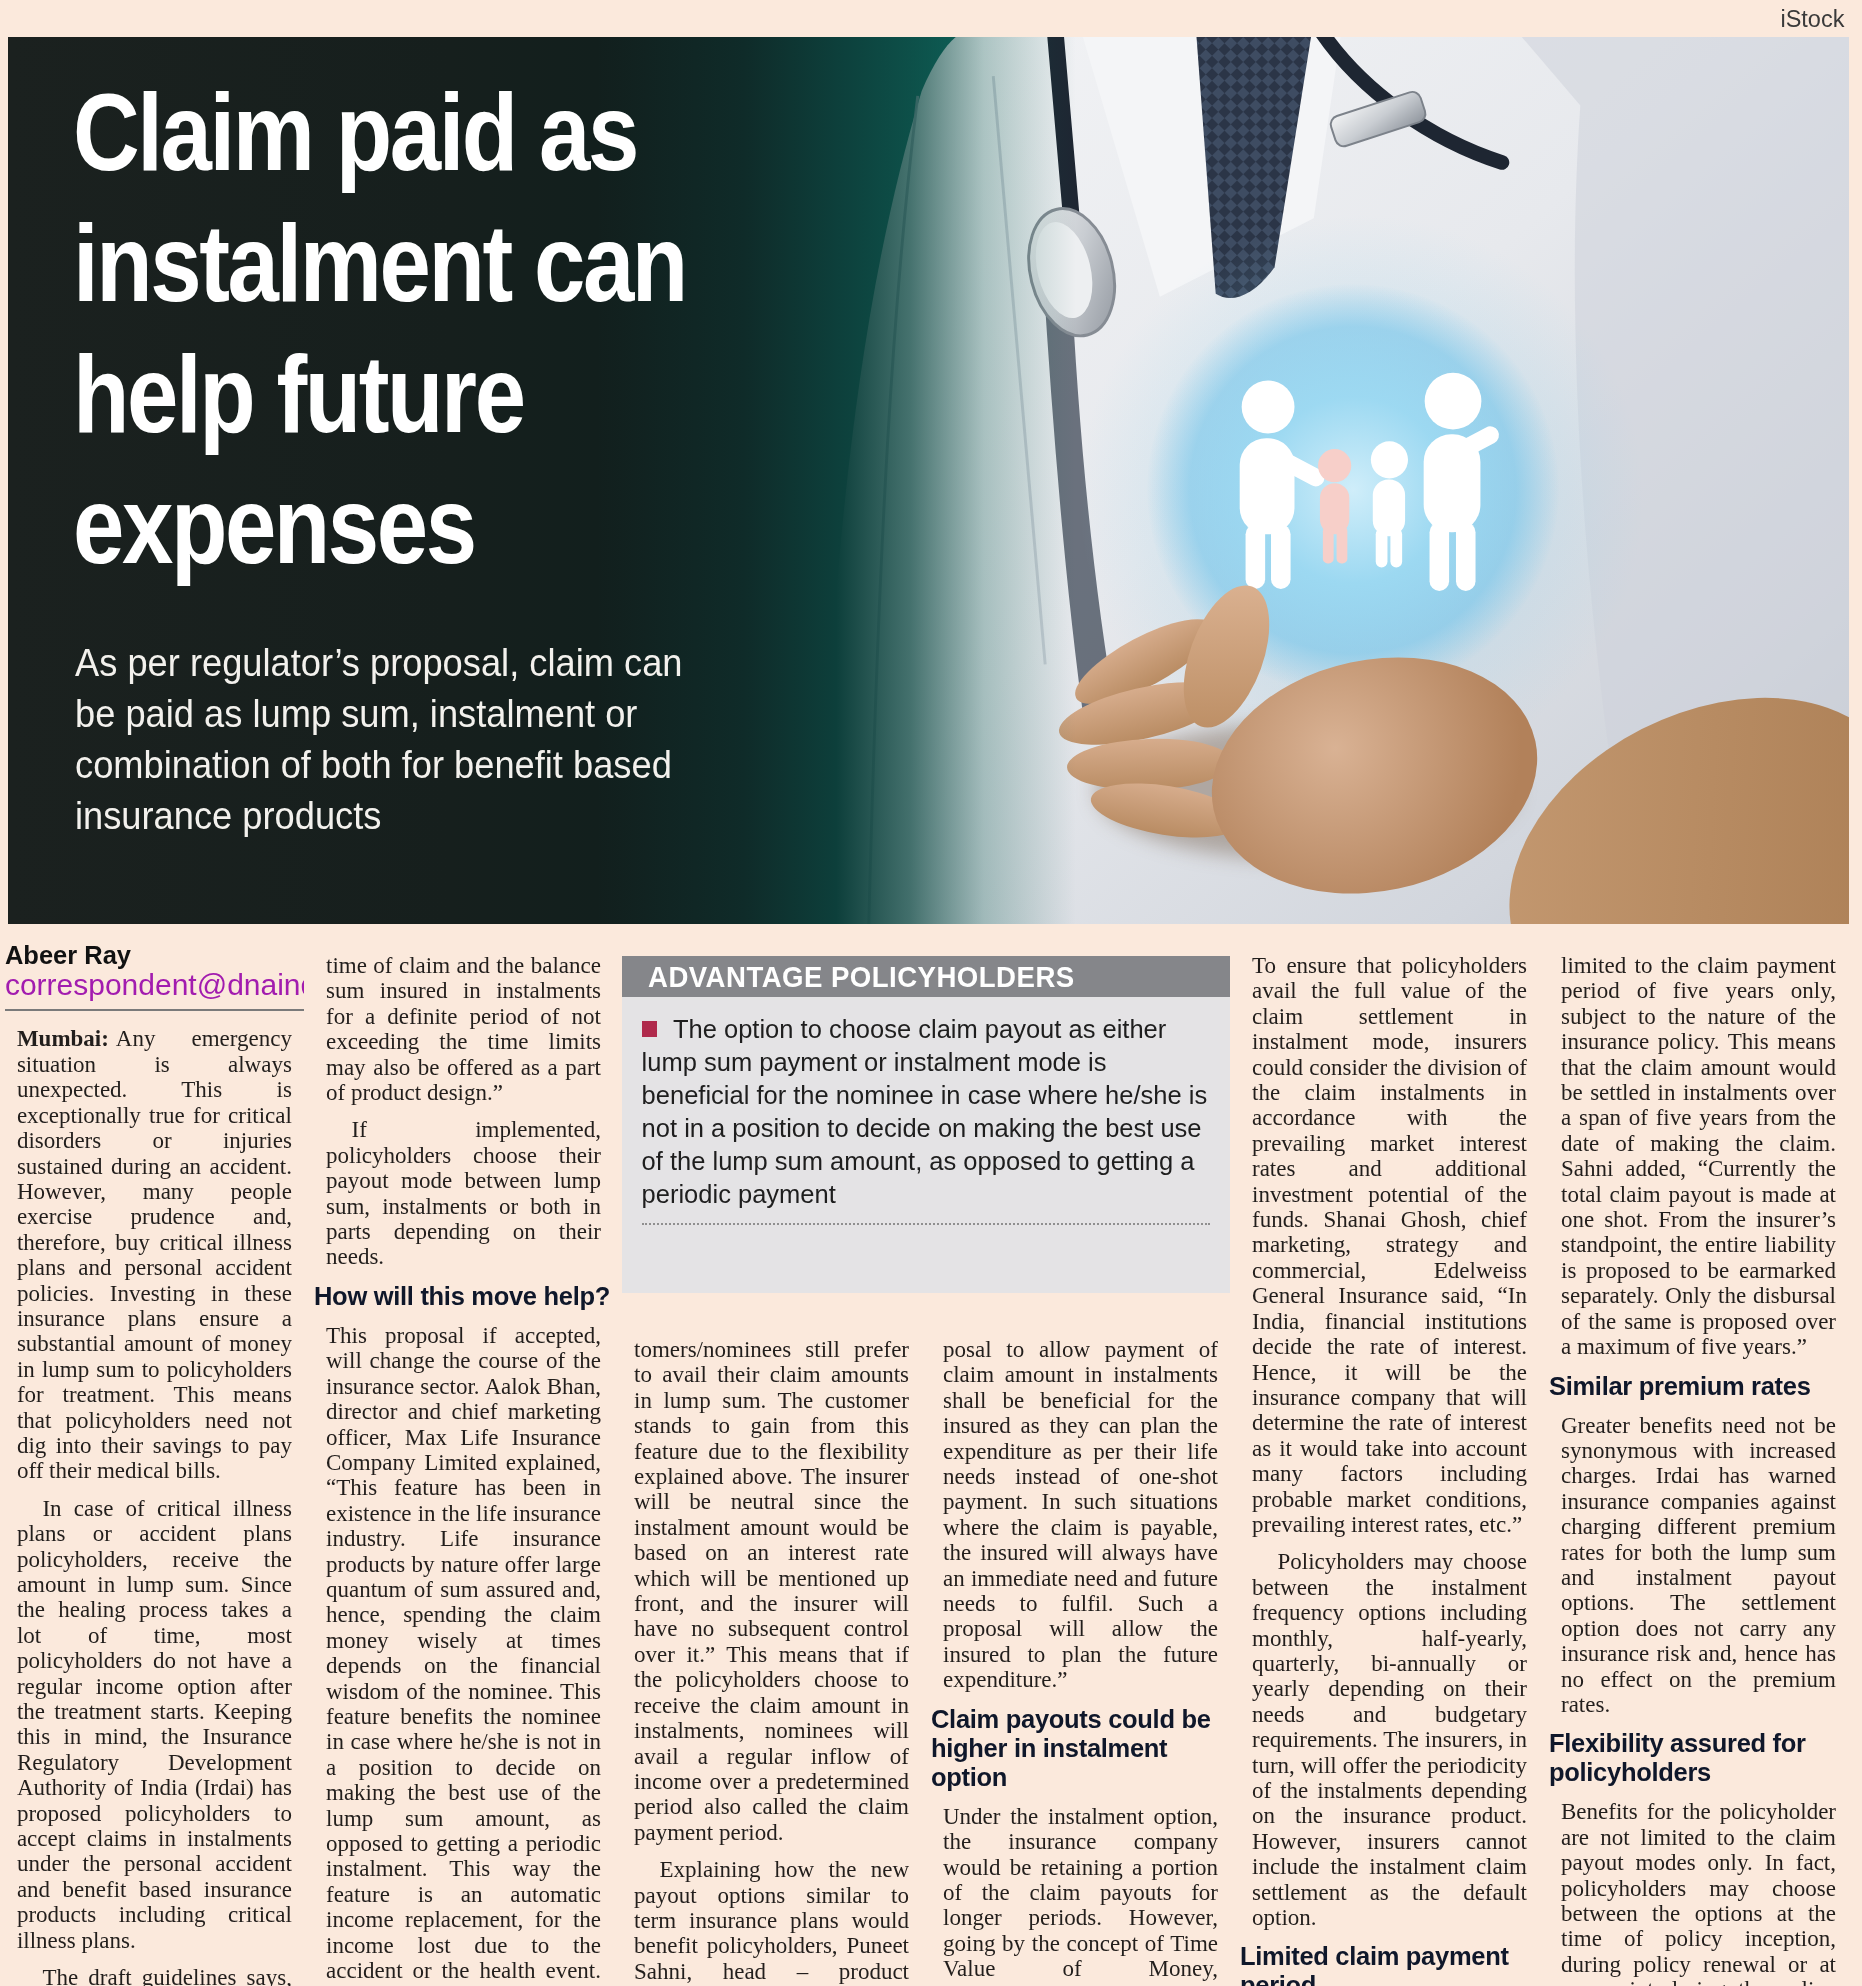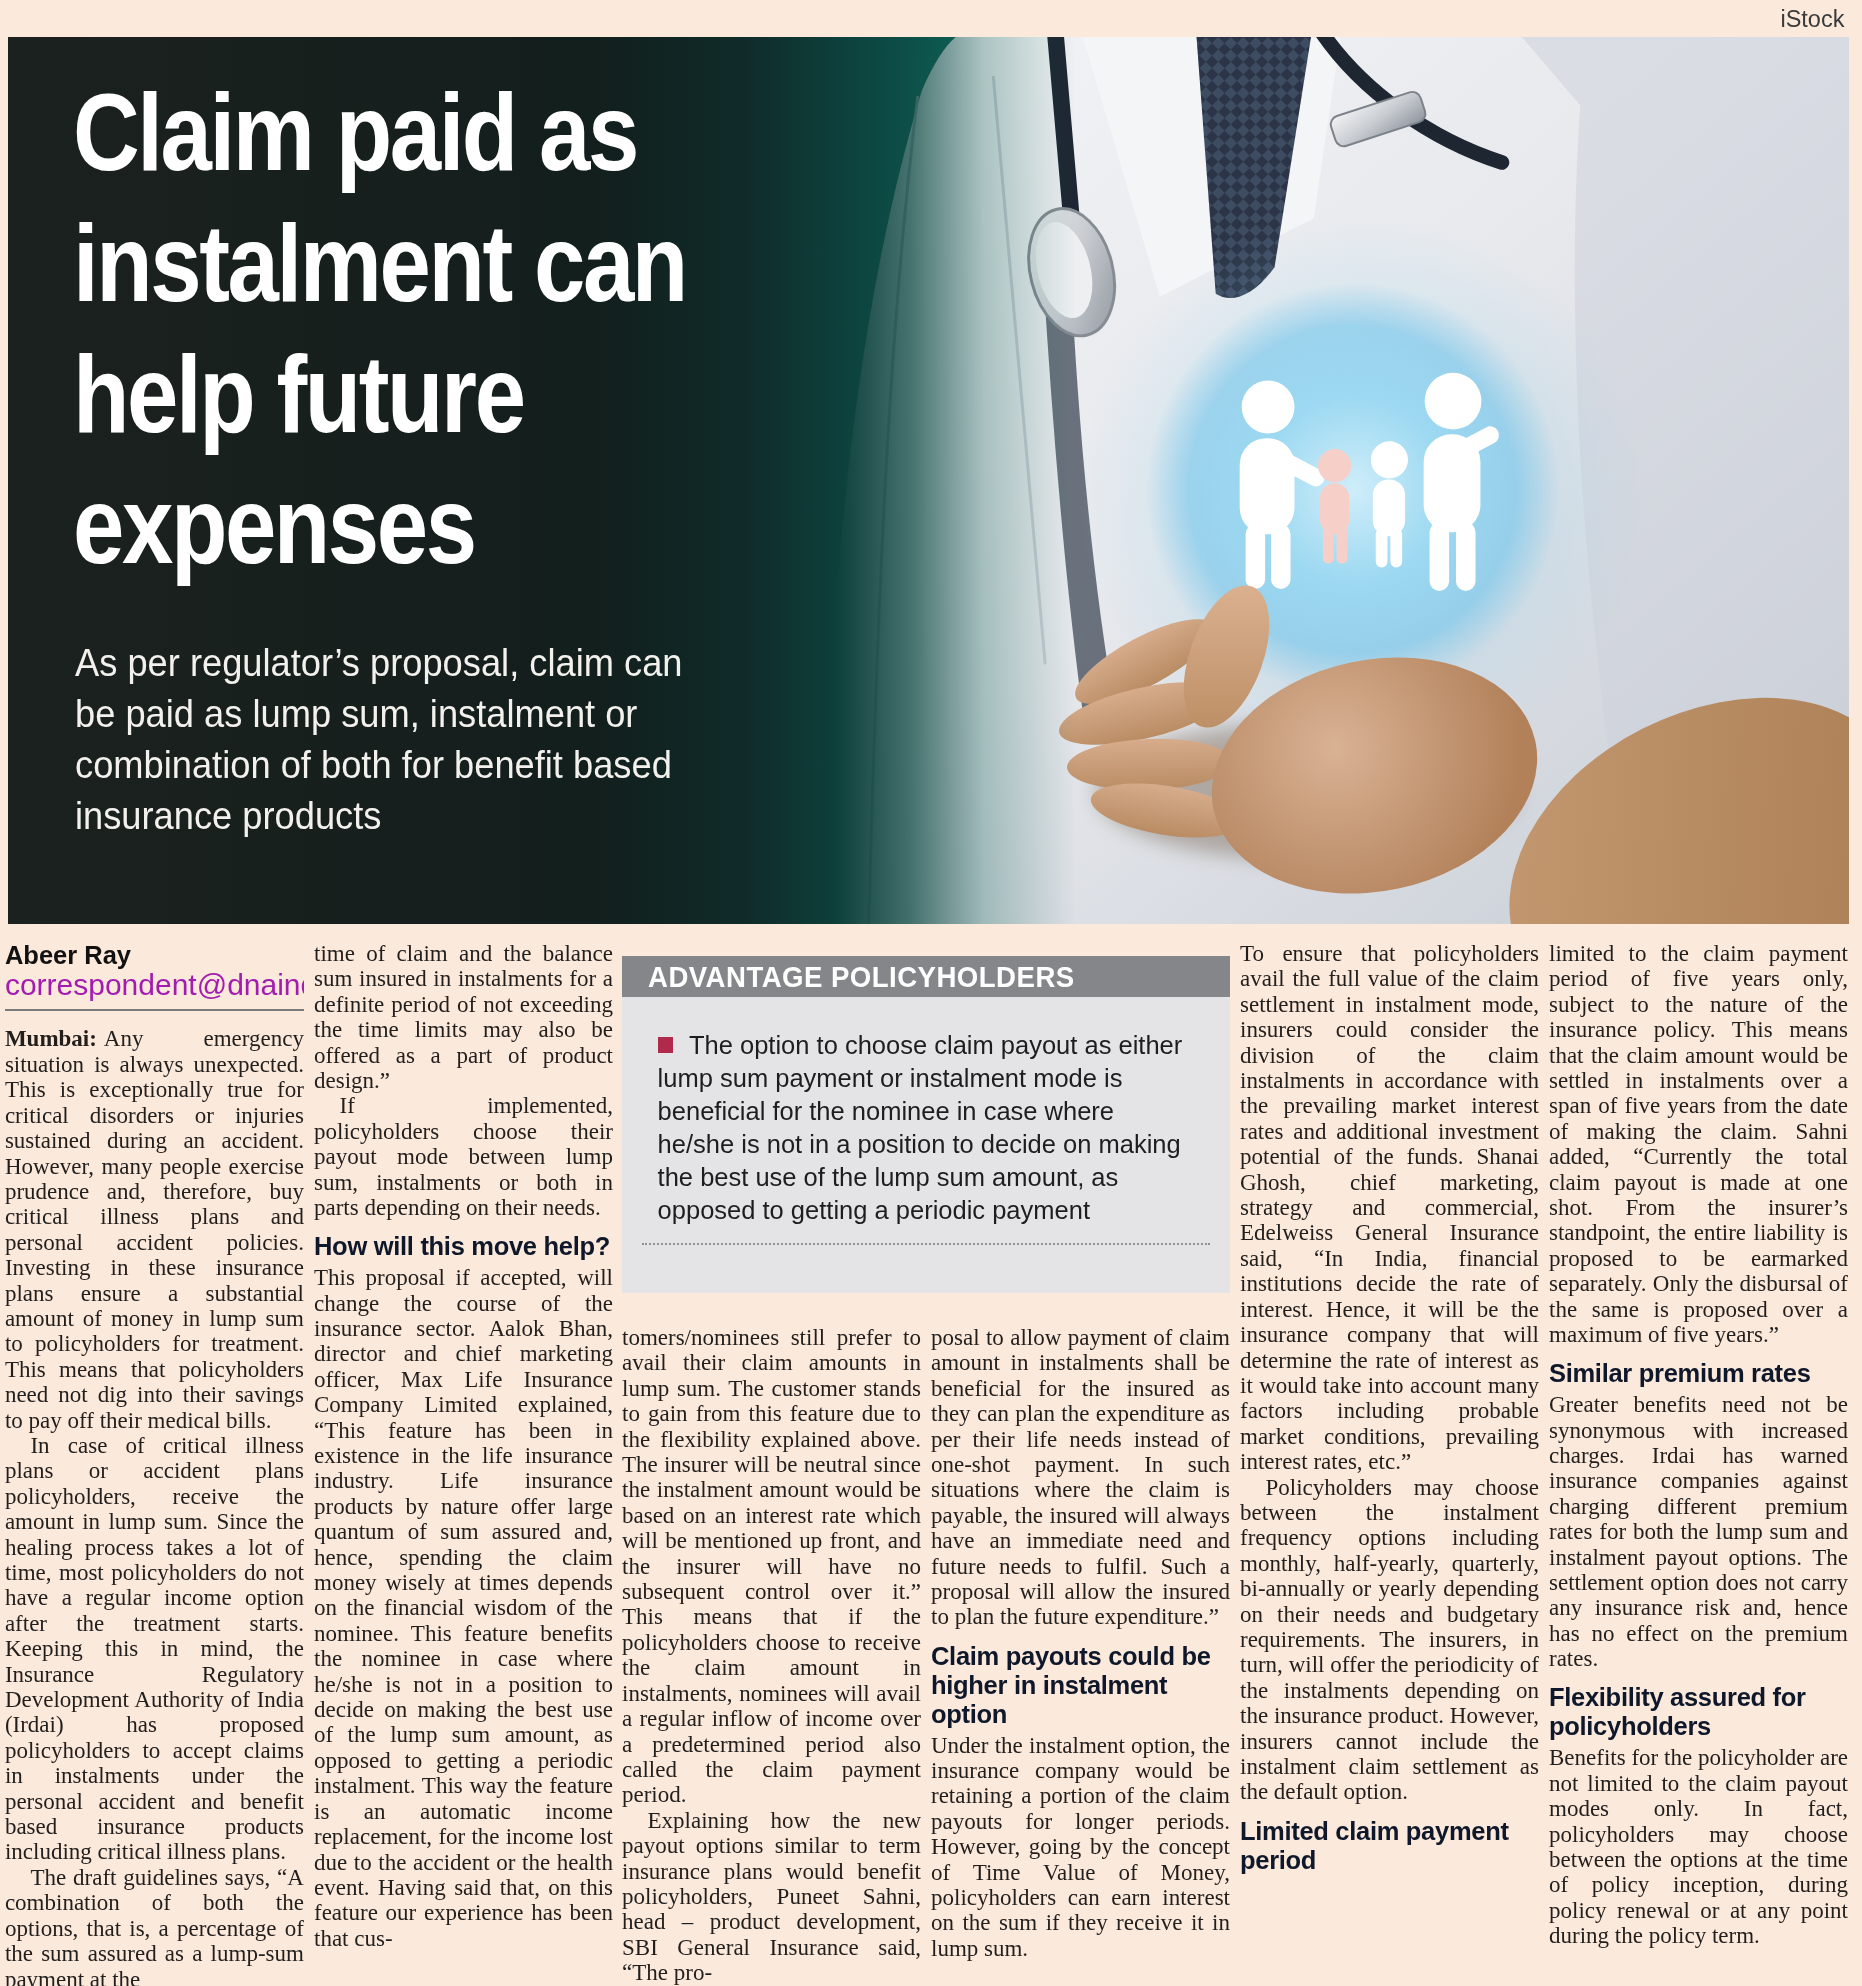--- a/index.html
+++ b/index.html
@@ -33,39 +33,39 @@
         letter-spacing:-2.9px;transform:scaleX(.84);transform-origin:left top;white-space:nowrap;}
   .subtitle{position:absolute;left:67px;top:600px;color:#f3f1ed;
         font-family:"Liberation Sans",sans-serif;font-weight:400;font-size:39px;line-height:51px;
         transform:scaleX(.93);transform-origin:left top;white-space:nowrap;}
 
   
   .col{position:absolute;width:299px;overflow:hidden;color:#221e1c;}
   .col-t{top:941px;height:1046px;}
   .col-b{top:1325px;height:662px;}
   .c1{left:4.9px;} .c2{left:314px;} .c3{left:622px;} .c4{left:931px;} .c5{left:1240px;} .c6{left:1549px;}
-  p.body{margin:0;font-size:23px;line-height:25.4px;text-align:justify;}
+  p.body{margin:12px;font-size:23px;line-height:25.4px;text-align:justify;}
   p.ind{text-indent:25.5px;}
   p.body + p.body{margin-top:0;}
   .lead{font-weight:700;margin-right:6.9px;}
   .subhead{font-family:"Liberation Sans",sans-serif;font-weight:700;font-size:25.5px;line-height:29px;
            color:#0f172a;margin:11.8px 0 3.9px;letter-spacing:-0.3px;}
 
   
   .by-name{font-family:"Liberation Sans",sans-serif;font-weight:700;font-size:25.5px;color:#111;line-height:29px;}
   .by-mail{font-family:Liberation Sans, sans-serif;font-size:30px;color:#a21caf;line-height:29px;}
   .by-rule{border:0;border-top:2.9px solid #7a7a7a;margin:9.8px 0 15.7px;}
 
   
   .advbox{position:absolute;left:622px;top:956px;width:608px;}
   .advbar{background:#85868a;height:41px;line-height:41px;padding-left:25.5px;}
   .advbar span{display:inline-block;color:#fff;font-family:"Liberation Sans",sans-serif;font-weight:700;
            font-size:30px;letter-spacing:0.5px;transform:scaleX(.92);transform-origin:left center;white-space:nowrap;}
   .advbody{background:#e4e3e5;padding:15.7px 19.6px 17.6px;min-height:263px;}
-  .bullet{font-family:"Liberation Sans",sans-serif;font-size:25.5px;line-height:33px;color:#1e1e1e;margin:16px;}
+  .bullet{font-family:"Liberation Sans",sans-serif;font-size:25.5px;line-height:33px;color:#1e1e1e;margin:0;}
   .bullet.bold{font-weight:700;color:#151515;}
   .bsq{display:inline-block;width:15.7px;height:15.7px;background:#b02a4c;margin-right:15.7px;vertical-align:middle;
        position:relative;top:-2px;}
   .dotted{border:0;border-top:2.9px dotted #8f8f8f;margin:12.7px 0 11.8px;}
 </style>
 </head>
 <body>
 
 <div class="credit">iStock</div>
 

